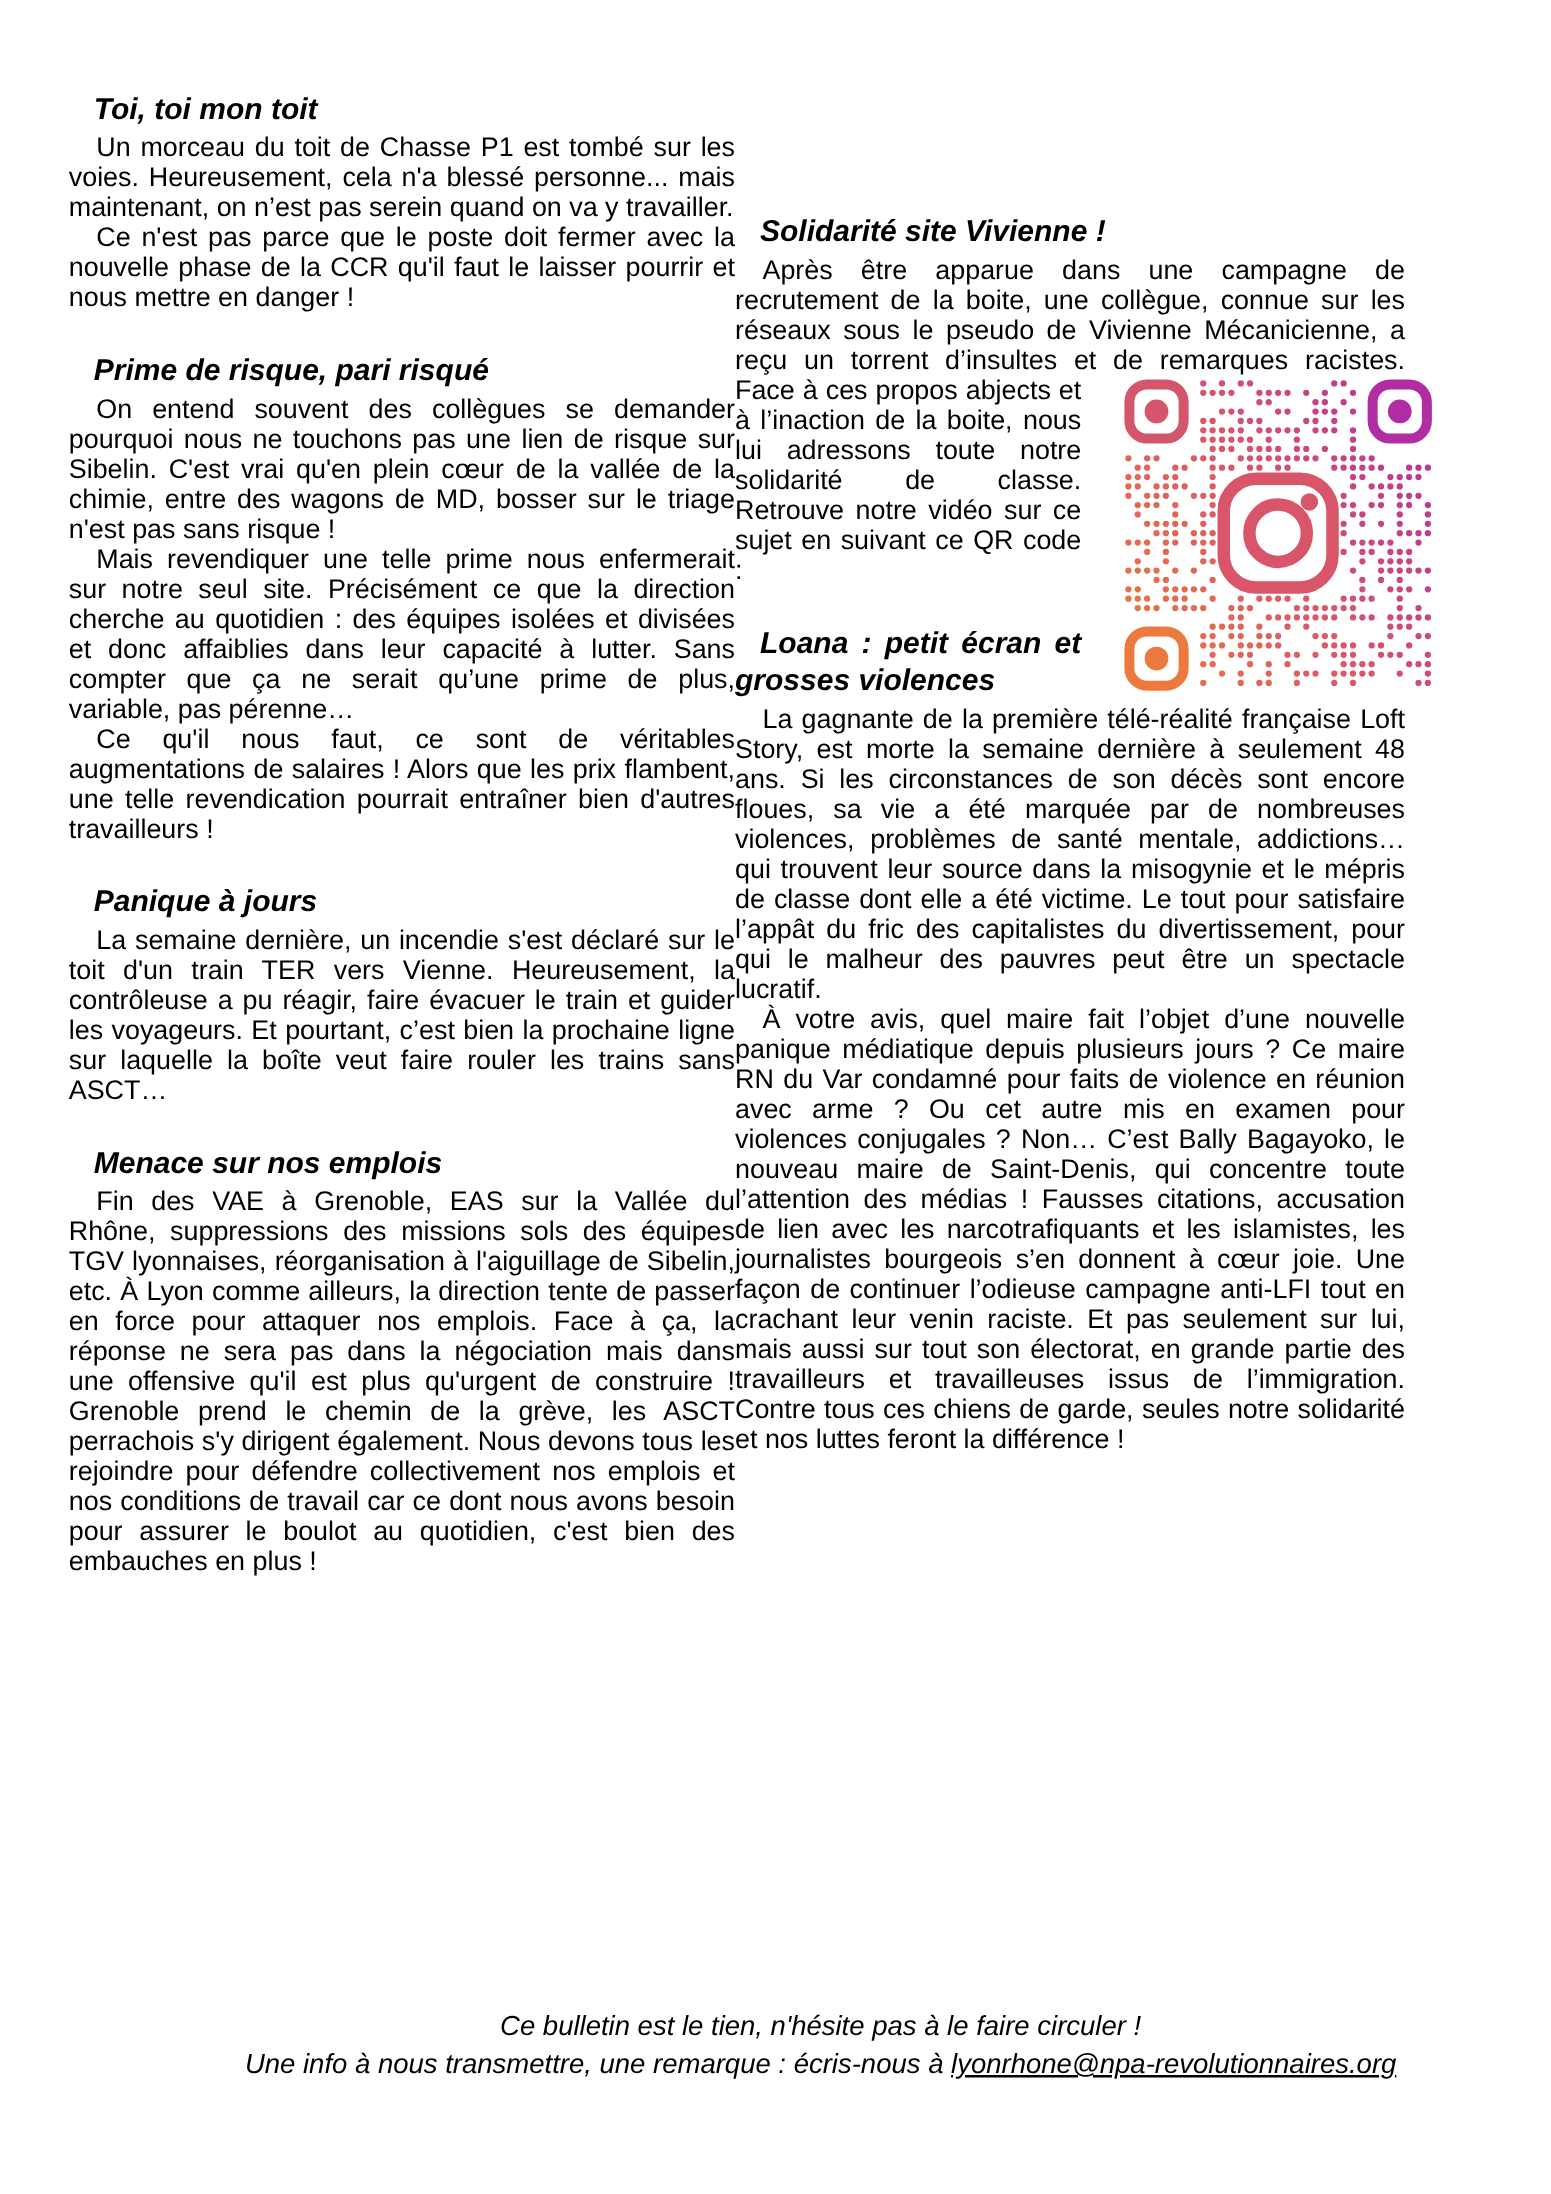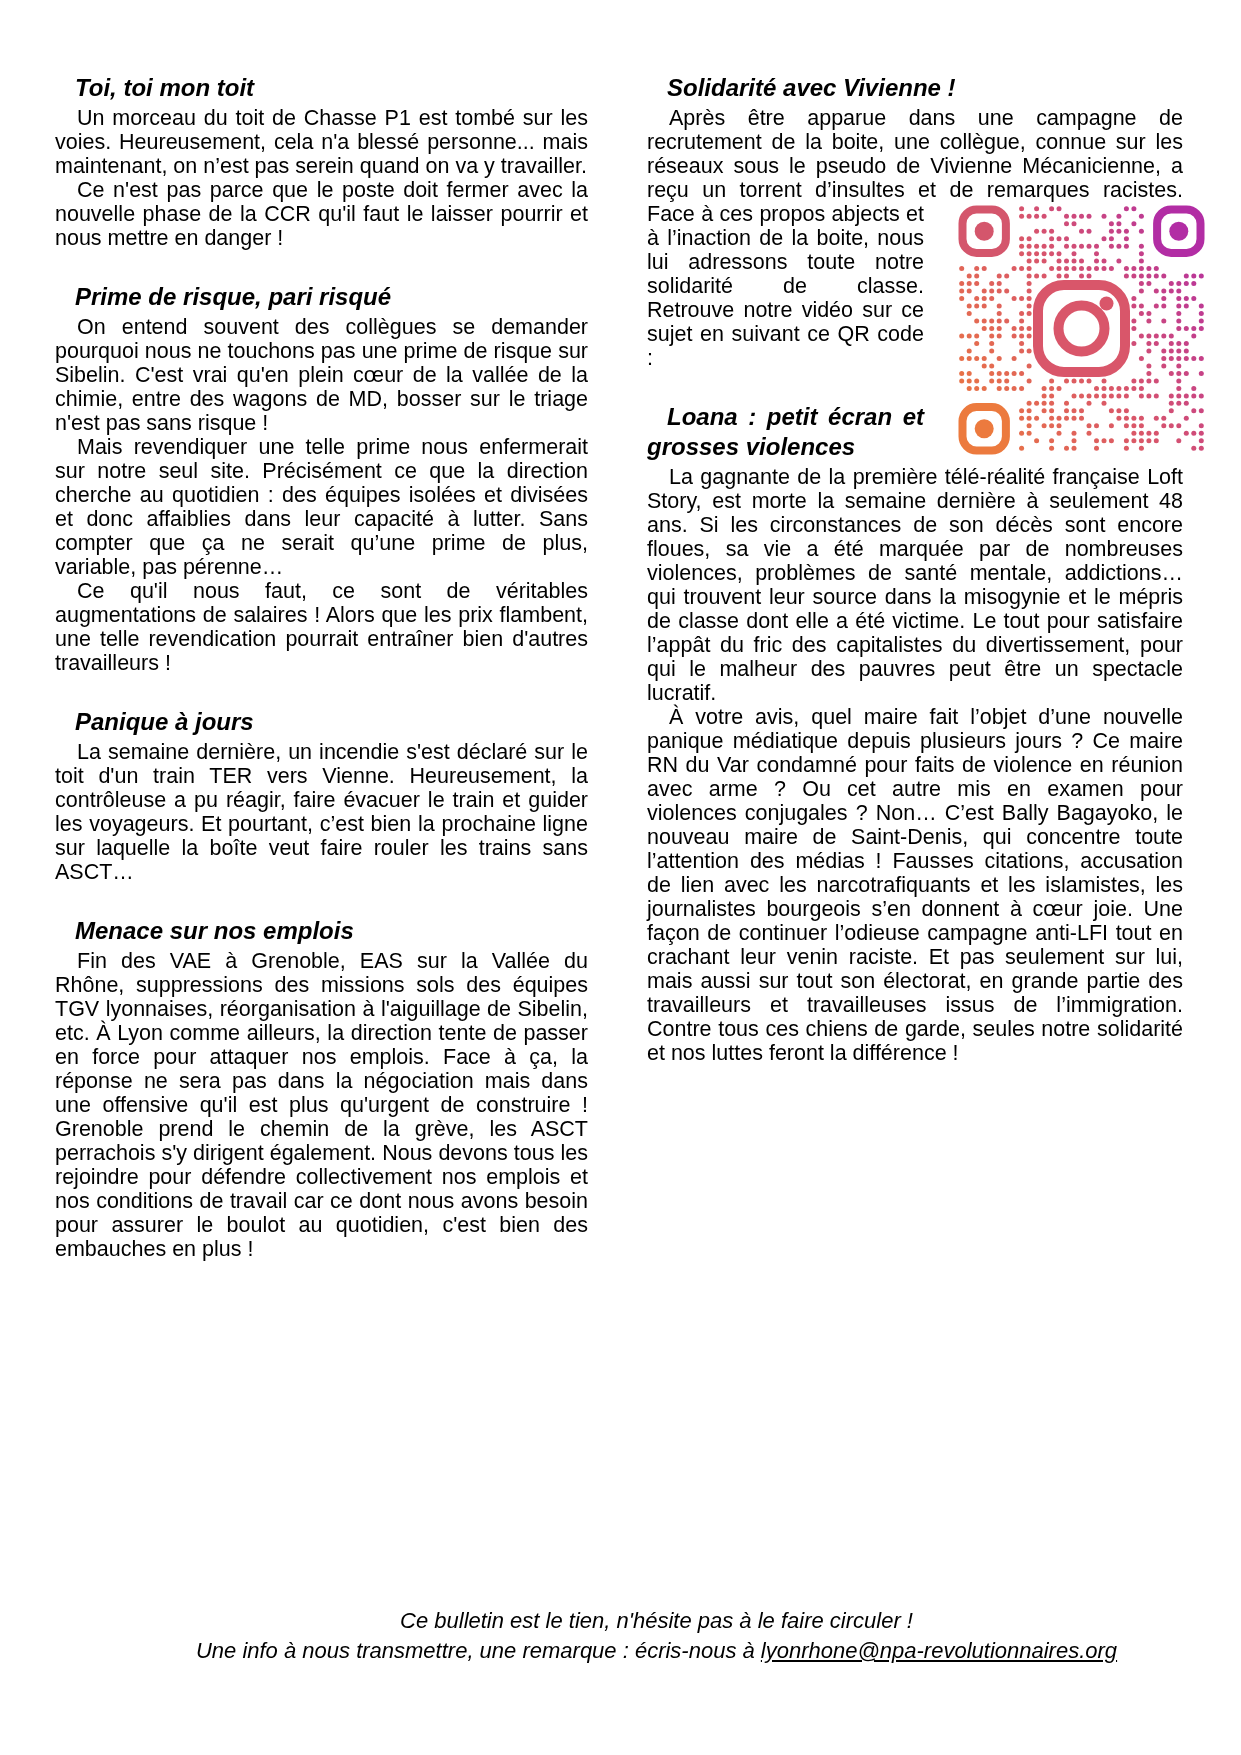--- a/index.html
+++ b/index.html
@@ -1,21 +1,21 @@
 <!DOCTYPE html>
 <html><head>
 <meta charset="utf-8">
 <style>
   html,body{margin:0;padding:0;}
   body{
     width:1241px;height:1755px;background:#ffffff;color:#000;
     font-family:"Liberation Sans","DejaVu Sans",sans-serif;
   }
   .page{position:relative;width:1241px;height:1755px;overflow:hidden;background:#fff;}
-  .columns{position:absolute;top:73px;left:55px;display:flex;gap:59px;}
+  .columns{position:absolute;top:73px;left:55px;display:flex;align-items:center;}
   .col-left{width:533px;}
   .col-right{width:536px;}
   h2.title{
     font-size:24px;line-height:30px;font-weight:bold;font-style:italic;
     margin:32px 0 3px 0;text-indent:20px;text-align:justify;
   }
   section:first-child h2.title{margin-top:0;}
   p.body{
     font-size:21.5px;line-height:24px;margin:0;
     text-align:justify;text-indent:22px;
@@ -36,37 +36,37 @@
   <div class="columns">
 
     <div class="col-left">
       <section>
         <h2 class="title">Toi, toi mon toit</h2>
         <p class="body">Un morceau du toit de Chasse P1 est tombé sur les voies. Heureusement, cela n'a blessé personne... mais maintenant, on n’est pas serein quand on va y travailler.</p>
         <p class="body">Ce n'est pas parce que le poste doit fermer avec la nouvelle phase de la CCR qu'il faut le laisser pourrir et nous mettre en danger !</p>
       </section>
       <section>
         <h2 class="title">Prime de risque, pari risqué</h2>
-        <p class="body">On entend souvent des collègues se demander pourquoi nous ne touchons pas une prime de risque sur Sibelin. C'est vrai qu'en plein cœur de la vallée de la chimie, entre des wagons de MD, bosser sur le triage n'est pas sans risque !</p>
+        <p class="body">On entend souvent des collègues se demander pourquoi nous ne touchons pas une lien de risque sur Sibelin. C'est vrai qu'en plein cœur de la vallée de la chimie, entre des wagons de MD, bosser sur le triage n'est pas sans risque !</p>
         <p class="body">Mais revendiquer une telle prime nous enfermerait sur notre seul site. Précisément ce que la direction cherche au quotidien : des équipes isolées et divisées et donc affaiblies dans leur capacité à lutter. Sans compter que ça ne serait qu’une prime de plus, variable, pas pérenne…</p>
         <p class="body">Ce qu'il nous faut, ce sont de véritables augmentations de salaires ! Alors que les prix flambent, une telle revendication pourrait entraîner bien d'autres travailleurs !</p>
       </section>
       <section>
         <h2 class="title">Panique à jours</h2>
         <p class="body">La semaine dernière, un incendie s'est déclaré sur le toit d'un train TER vers Vienne. Heureusement, la contrôleuse a pu réagir, faire évacuer le train et guider les voyageurs. Et pourtant, c’est bien la prochaine ligne sur laquelle la boîte veut faire rouler les trains sans ASCT…</p>
       </section>
       <section>
         <h2 class="title">Menace sur nos emplois</h2>
         <p class="body">Fin des VAE à Grenoble, EAS sur la Vallée du Rhône, suppressions des missions sols des équipes TGV lyonnaises, réorganisation à l'aiguillage de Sibelin, etc. À Lyon comme ailleurs, la direction tente de passer en force pour attaquer nos emplois. Face à ça, la réponse ne sera pas dans la négociation mais dans une offensive qu'il est plus qu'urgent de construire ! Grenoble prend le chemin de la grève, les ASCT perrachois s'y dirigent également. Nous devons tous les rejoindre pour défendre collectivement nos emplois et nos conditions de travail car ce dont nous avons besoin pour assurer le boulot au quotidien, c'est bien des embauches en plus !</p>
       </section>
     </div>
 
     <div class="col-right">
       <section>
-        <h2 class="title">Solidarité avec Vivienne !</h2>
+        <h2 class="title">Solidarité site Vivienne !</h2>
         <p class="body">
           <span>Après être apparue dans une campagne de recrutement de la boite, une collègue, connue sur les réseaux sous le pseudo de Vivienne Mécanicienne, a reçu un torrent d’insultes et de </span><span class="qr-float"><svg width="247" height="250" viewBox="0 0 247 250">
                 <circle cx="63.6" cy="3.7" r="2.5" fill="rgb(214,83,110)"></circle>
                 <circle cx="78.6" cy="3.7" r="2.5" fill="rgb(211,80,115)"></circle>
                 <circle cx="93.6" cy="3.7" r="2.5" fill="rgb(208,77,119)"></circle>
                 <circle cx="101.0" cy="3.7" r="2.5" fill="rgb(207,75,121)"></circle>
                 <circle cx="168.4" cy="3.7" r="2.5" fill="rgb(193,61,142)"></circle>
                 <circle cx="175.9" cy="3.7" r="2.5" fill="rgb(192,59,144)"></circle>
                 <circle cx="63.6" cy="11.2" r="2.5" fill="rgb(215,84,109)"></circle>
                 <circle cx="71.1" cy="11.2" r="2.5" fill="rgb(214,83,111)"></circle>

